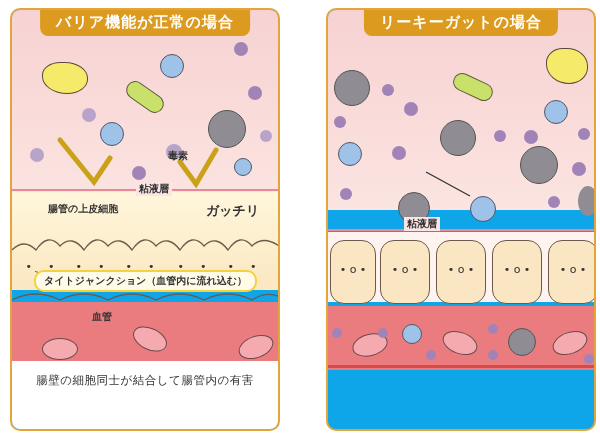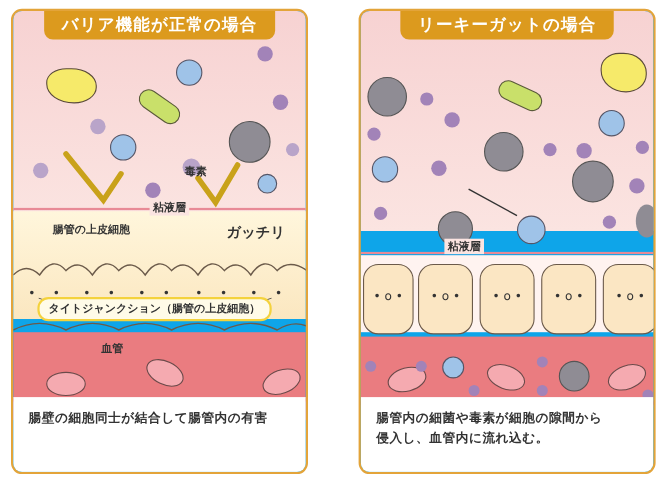--- a/index.html
+++ b/index.html
@@ -6,21 +6,21 @@
   body { width:600px; height:439px; background:#ffffff; position:relative; overflow:hidden; font-family:"DejaVu Sans", sans-serif; }
   .panel { position:absolute; top:8px; width:270px; height:423px; border:2px solid #e3a43a; border-radius:10px; overflow:hidden; background:#0ea5e9; box-sizing:border-box; }
   .panel.left { left:10px; }
   .panel.right { left:326px; }
   .title-tab { position:absolute; top:0; left:50%; transform:translateX(-50%); background:#dc9a1e; color:#fff; font-weight:bold; font-size:15px; padding:3px 16px 4px; border-radius:0 0 8px 8px; white-space:nowrap; letter-spacing:1px; z-index:5; }
   .lumen { position:absolute; left:0; top:0; width:100%; height:190px; background:linear-gradient(#f7d2d2,#fbe4e1); }
   .mucus-line { position:absolute; left:0; width:100%; height:2px; background:#e88a96; }
   .cells { position:absolute; left:0; width:100%; background:linear-gradient(#fff6dc,#fbe7c0); }
   .vessel { position:absolute; left:0; width:100%; height:80px; background:#ea7c80; }
   .vessel-edge { position:absolute; left:0; width:100%; height:3px; background:#d84a4a; }
-  .caption { position:absolute; left:0; bottom:0; width:100%; height:68px; background:#fff; box-sizing:border-box; padding:10px 14px; font-size:11.5px; line-height:18px; color:#333; font-weight:bold; letter-spacing:0.5px; }
+  .caption { position:absolute; left:0; bottom:0; width:100%; height:68px; background:#fff; box-sizing:border-box; padding:10px 14px; font-size:11.5px; line-height:18px; color:#333; font-weight:normal; letter-spacing:0.5px;text-align:center; }
   .label { position:absolute; font-size:10px; color:#333; font-weight:bold; white-space:nowrap; z-index:4; }
   .label.bg { background:#fbe4e1; padding:0 3px; }
   .tj-box { position:absolute; left:22px; top:260px; border:2px solid #f4d23d; border-radius:10px; background:#fffbe8; font-size:10px; font-weight:bold; color:#333; padding:2px 8px; white-space:nowrap; z-index:4; }
   .cell { position:absolute; background:#fbe6c3; border:1.5px solid #6b5a4a; border-radius:14px; box-sizing:border-box; }
   .face { position:absolute; width:100%; text-align:center; font-size:11px; color:#333; }
   .germ { position:absolute; border-radius:50%; }
   .rbc { position:absolute; width:34px; height:20px; background:#f5aab0; border:1.5px solid #6b4a4a; border-radius:50%; }
   .blob { position:absolute; background:#f6ea6a; border:1.5px solid #5a4a3a; border-radius:40% 50% 45% 55%; }
   .rod { position:absolute; background:#c9e06a; border:1.5px solid #5a5a3a; border-radius:10px; }
   svg { position:absolute; left:0; top:0; }
@@ -63,21 +63,21 @@
   <svg width="270" height="300">
     <path d="M0 240 Q12 228 24 240 Q36 222 48 236 Q60 224 72 240 Q84 222 96 236 Q108 224 120 240 Q132 222 144 236 Q156 224 168 240 Q180 222 192 236 Q204 224 216 240 Q228 222 240 236 Q252 224 270 238" stroke="#6b5a4a" stroke-width="1.3" fill="none"></path>
     <path d="M0 290 Q24 278 48 290 Q72 278 96 290 Q120 278 144 290 Q168 278 192 290 Q216 278 240 290 Q256 280 270 288" stroke="#6b5a4a" stroke-width="1.3" fill="none"></path>
   </svg>
   <div class="face" style="left:8px;top:250px;width:40px;">• ‿ •</div>
   <div class="face" style="left:58px;top:250px;width:40px;">• ‿ •</div>
   <div class="face" style="left:108px;top:250px;width:40px;">• ‿ •</div>
   <div class="face" style="left:160px;top:250px;width:40px;">• ‿ •</div>
   <div class="face" style="left:210px;top:250px;width:40px;">• ‿ •</div>
 
-  <div class="tj-box">タイトジャンクション（腸管の上皮細胞）</div>
+  <div class="tj-box">タイトジャンクション（血管内に流れ込む）</div>
 
   <div class="vessel" style="top:292px;"></div>
   <div class="vessel-edge" style="top:352px;"></div>
   <div class="label" style="left:80px;top:300px;">血管</div>
   <div class="rbc" style="left:30px;top:328px;"></div>
   <div class="rbc" style="left:120px;top:318px;transform:rotate(25deg);"></div>
   <div class="rbc" style="left:226px;top:326px;transform:rotate(-20deg);"></div>
 
   <div class="caption">
     <div>腸壁の細胞同士が結合して腸管内の有害</div>
@@ -140,17 +140,13 @@
   <div class="rbc" style="left:224px;top:322px;transform:rotate(-20deg);"></div>
   <div class="germ" style="left:74px;top:314px;width:18px;height:18px;background:#9fc3e8;border:1px solid #556;"></div>
   <div class="germ" style="left:180px;top:318px;width:26px;height:26px;background:#8f8c94;border:1.5px solid #555;"></div>
   <div class="germ" style="left:4px;top:318px;width:10px;height:10px;background:#a283b8;"></div>
   <div class="germ" style="left:50px;top:318px;width:10px;height:10px;background:#a283b8;"></div>
   <div class="germ" style="left:98px;top:340px;width:10px;height:10px;background:#a283b8;"></div>
   <div class="germ" style="left:160px;top:314px;width:10px;height:10px;background:#a283b8;"></div>
   <div class="germ" style="left:160px;top:340px;width:10px;height:10px;background:#a283b8;"></div>
   <div class="germ" style="left:256px;top:344px;width:10px;height:10px;background:#a283b8;"></div>
 
-  <div class="caption">
-    <div>腸管内の細菌や毒素が細胞の隙間から</div>
-    <div>侵入し、血管内に流れ込む。</div>
-  </div>
 </div>
 
 </body></html>

